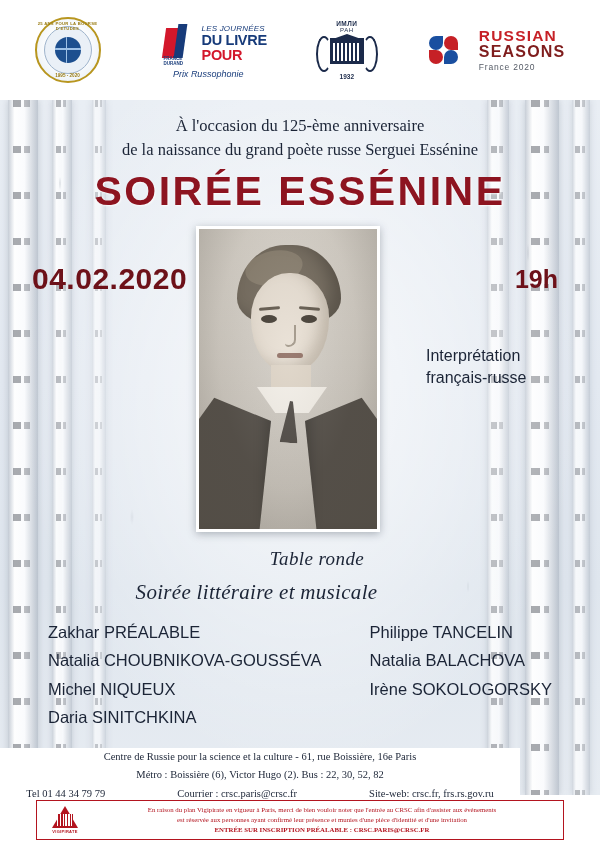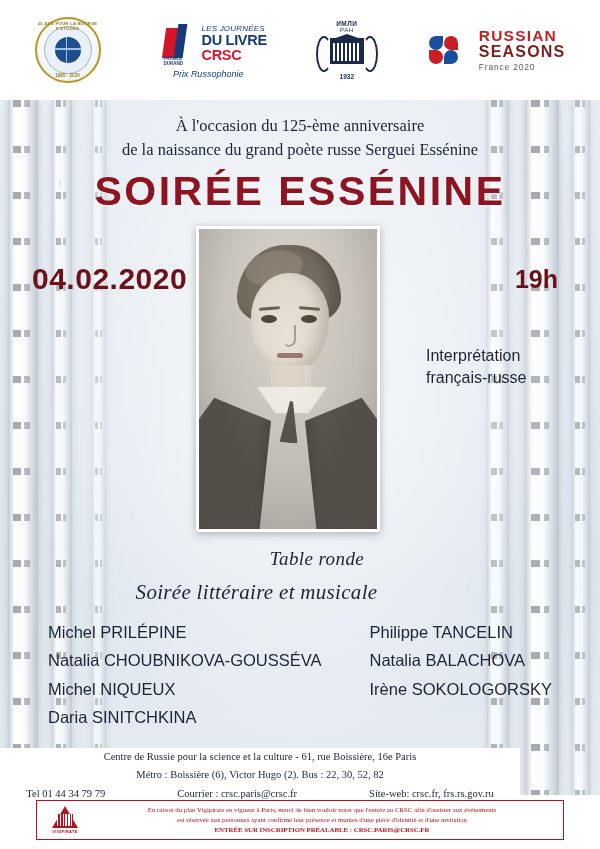--- a/index.html
+++ b/index.html
@@ -642,21 +642,21 @@
     <div class="logo-cell">
       <div class="jlr">
         <div class="jlr-mark">
           <div class="bar-red"></div>
           <div class="bar-blue"></div>
           <div class="fd-label">FRANCE DURAND</div>
         </div>
         <div class="jlr-text">
           <div class="l1">LES JOURNÉES</div>
           <div class="l2">DU LIVRE</div>
-          <div class="l3">CRSC</div>
+          <div class="l3">POUR</div>
         </div>
       </div>
       <div class="jlr-sub">Prix Russophonie</div>
     </div>
 
     <div class="logo-cell imli">
       <div class="imli-title">ИМЛИ</div>
       <div class="imli-sub">РАН</div>
       <div class="imli-building">
         <div class="wreath-l"></div>
@@ -727,21 +727,21 @@
         <div class="tie"></div>
         <div class="vignette"></div>
       </div>
     </div>
 
     <div class="tableronde">Table ronde</div>
     <div class="soiree-lit">Soirée littéraire et musicale</div>
 
     <div class="speakers">
       <div class="col left">
-        <div>Michel PRILÉPINE</div>
+        <div>Zakhar PRÉALABLE</div>
         <div>Natalia CHOUBNIKOVA-GOUSSÉVA</div>
         <div>Michel NIQUEUX</div>
         <div>Daria SINITCHKINA</div>
       </div>
       <div class="col right">
         <div>Philippe TANCELIN</div>
         <div>Natalia BALACHOVA</div>
         <div>Irène SOKOLOGORSKY</div>
       </div>
     </div>

